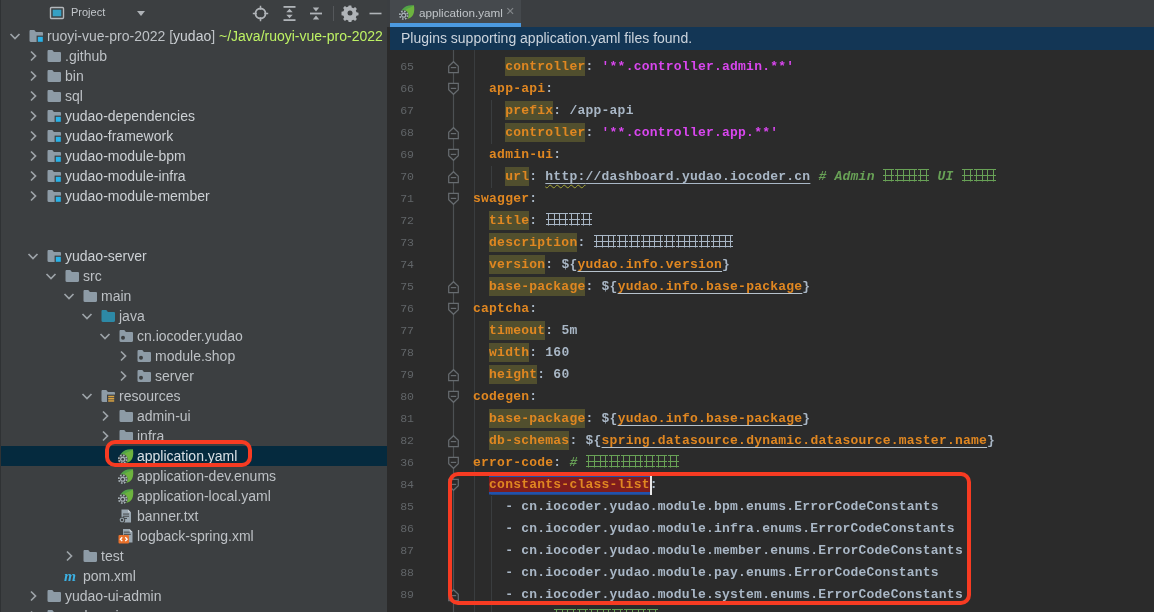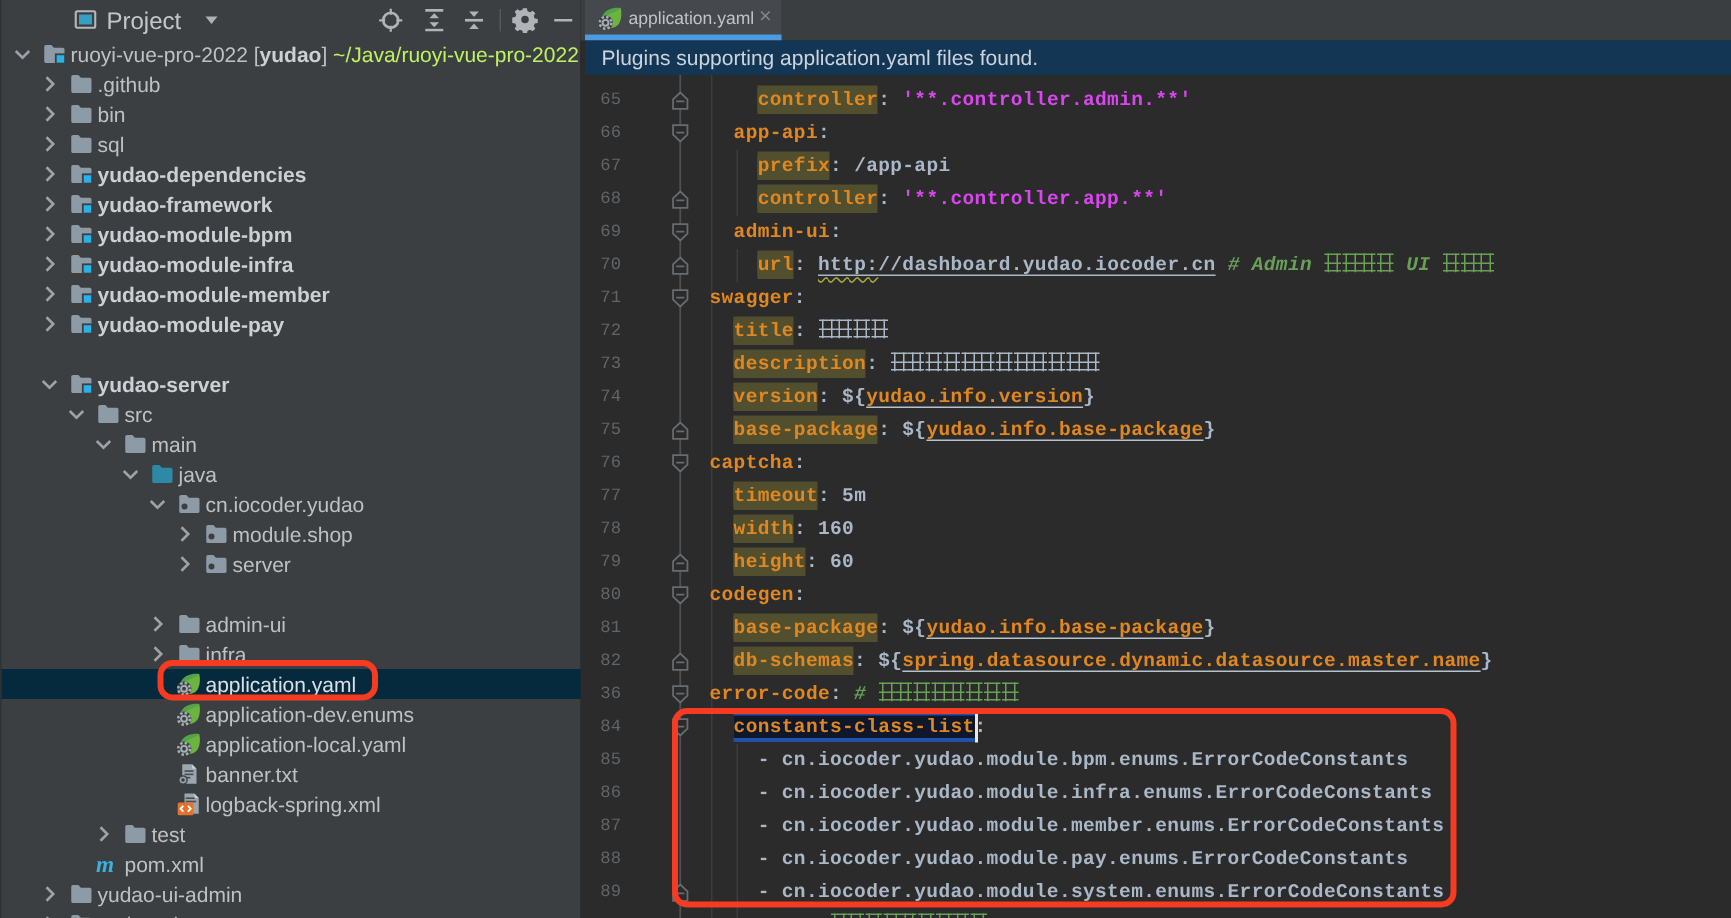--- a/index.html
+++ b/index.html
@@ -1,30 +1,30 @@
 <!DOCTYPE html>
 <html><head><meta charset="utf-8"><style>
 *{margin:0;padding:0;box-sizing:border-box}
 html,body{width:1154px;height:612px;overflow:hidden;background:#2b2b2b}
 #root{position:absolute;width:1154px;height:612px;font-family:"Liberation Sans",sans-serif;overflow:hidden}
 
 #tree{position:absolute;left:0;top:0;width:387px;height:612px;background:#3c3f41;border-left:1px solid #2f3234}
 #tbar{position:absolute;left:0;top:0;width:387px;height:27px}
 #tbar .ticon0{position:absolute;left:48px;top:5px}
-#tbar .tlab{position:absolute;left:70px;top:6px;font-size:16px;color:#c3c7cb}
+#tbar .tlab{position:absolute;left:70px;top:6px;font-size:11px;color:#c3c7cb}
 #tbar .tcar{position:absolute;left:136px;top:11px;width:0;height:0;border-left:4.5px solid transparent;border-right:4.5px solid transparent;border-top:5px solid #aeb2b6}
 .tbi{position:absolute;top:5px}
 #tdiv{position:absolute;left:332px;top:6px;width:1px;height:15px;background:#55585b}
 .trow{position:absolute;left:0;width:387px;height:20px}
 .trow.sel{background:#052a3e}
 .trow.sel .tname{color:#d9e0e6}
 .chev{position:absolute;top:2px}
 .ticon{position:absolute;top:2px}
 .tname{position:absolute;top:1.5px;font-size:14px;color:#bdc1c5;white-space:nowrap}
-.tname.b,.tname b{font-weight:bold;color:#ccd0d4}
+.tname.b,.tname b{font-weight:normal;color:#ccd0d4}
 .path{color:#bef264;font-weight:normal}
 
 #ed{position:absolute;left:387px;top:0;width:767px;height:612px;background:#2b2b2b}
 #tabs{position:absolute;left:0;top:0;width:767px;height:27px;background:#3b3e41}
 #tab1{position:absolute;left:3px;top:0;width:131px;height:23px;background:#45494d}
 #tab1 .sic{position:absolute;left:9px;top:4px}
 #tab1 .tt{position:absolute;left:29px;top:5.5px;font-size:11.7px;color:#c0c4c8}
 #tab1 .tx{position:absolute;left:116px;top:3px;font-size:14.5px;color:#84888c}
 #tabul{position:absolute;left:3px;top:23px;width:131px;height:4px;background:#4c9ae0}
 #banner{position:absolute;left:3px;top:27px;width:764px;height:23px;background:#133655;font-size:14px;color:#ccd4dd;line-height:23px;padding-left:11px}
@@ -33,21 +33,21 @@
 #iguide{position:absolute;left:86.5px;top:50px;width:1px;height:562px;background:#3a3d3f}
 .cl{position:absolute;left:86px;height:22px;font-family:"Liberation Mono",monospace;font-size:13px;line-height:22px;white-space:pre;font-weight:600;letter-spacing:0.23px}
 .k{color:#e08721}
 .hl{background:#514f2e;box-shadow:0 -2px 0 #514f2e,0 2px 0 #514f2e}
 .p{color:#a9b7c6}
 .s{color:#d946ef}
 .c{color:#68a156;font-style:italic}
 .r{color:#e08721;text-decoration:underline;text-decoration-color:#b6c2cc;text-underline-offset:2.5px;text-decoration-thickness:1px}
 .ul{text-decoration:underline;text-underline-offset:2.5px;text-decoration-thickness:1px}
 .sq{text-decoration:underline wavy #a7a738;text-underline-offset:4px;text-decoration-thickness:1px}
-.sel2{background:#0f172a;box-shadow:0 -2.5px 0 #2152ab,0 2.5px 0 #2152ab,2px 0 0 #2152ab,2px -2.5px 0 #2152ab,2px 2.5px 0 #2152ab}
+.sel2{background:#7f1d1d;box-shadow:0 -2.5px 0 #2152ab,0 2.5px 0 #2152ab,2px 0 0 #2152ab,2px -2.5px 0 #2152ab,2px 2.5px 0 #2152ab}
 #caret{position:absolute;left:263px;top:476px;width:2px;height:19px;background:#e8e8e8}
 .cj{display:inline-block;width:11.2px;height:12.5px;vertical-align:-1.5px;margin:0 0.26px;background-image:linear-gradient(currentColor,currentColor),linear-gradient(currentColor,currentColor),linear-gradient(currentColor,currentColor),linear-gradient(currentColor,currentColor),linear-gradient(currentColor,currentColor);background-size:11.2px 1.3px,11.2px 1.3px,11.2px 1.3px,1.3px 12.5px,1.3px 12.5px;background-position:0 0,0 5.6px,0 11.2px,2.2px 0,8px 0;background-repeat:no-repeat}
 .redrect{position:absolute;border:4px solid #f73b22;border-radius:9px}
 </style></head><body>
 <div id="root">
  <div id="tree">
   <div id="tbar">
    <span class="ticon0"><svg width="16" height="16" viewBox="0 0 16 16">
             <rect x="1.5" y="2.5" width="13" height="11" rx="1" fill="none" stroke="#b4b8bc" stroke-width="1.4"></rect>
             <rect x="3.7" y="4.7" width="8.6" height="6.6" fill="#36a0c3"></rect>
@@ -164,31 +164,20 @@
         <span class="chev" style="left:24px"><svg width="16" height="16" viewBox="0 0 16 16">
             <path d="M6 3.5 10.5 8 6 12.5" stroke="#9da3a8" stroke-width="1.7" fill="none"></path>
           </svg></span>
         <span class="ticon" style="left:45px"><svg width="16" height="16" viewBox="0 0 16 16">
             <path fill="#8d9ba6" d="M1.5 3.2c0-.7.5-1.2 1.2-1.2h3.6l1.6 1.9h5.9c.7 0 1.2.5 1.2 1.2v7.7c0 .7-.5 1.2-1.2 1.2H2.7c-.7 0-1.2-.5-1.2-1.2z"></path>
             <rect x="8.6" y="7.6" width="7" height="7" fill="#3c3f41"></rect>
             <rect x="9.8" y="8.8" width="5" height="5" fill="#29b2e8"></rect>
           </svg></span>
         <span class="tname b" style="left:64px">yudao-module-member</span>
       </div>
-<div class="trow" style="top:206px">
-        <span class="chev" style="left:24px"><svg width="16" height="16" viewBox="0 0 16 16">
-            <path d="M6 3.5 10.5 8 6 12.5" stroke="#9da3a8" stroke-width="1.7" fill="none"></path>
-          </svg></span>
-        <span class="ticon" style="left:45px"><svg width="16" height="16" viewBox="0 0 16 16">
-            <path fill="#8d9ba6" d="M1.5 3.2c0-.7.5-1.2 1.2-1.2h3.6l1.6 1.9h5.9c.7 0 1.2.5 1.2 1.2v7.7c0 .7-.5 1.2-1.2 1.2H2.7c-.7 0-1.2-.5-1.2-1.2z"></path>
-            <rect x="8.6" y="7.6" width="7" height="7" fill="#3c3f41"></rect>
-            <rect x="9.8" y="8.8" width="5" height="5" fill="#29b2e8"></rect>
-          </svg></span>
-        <span class="tname b" style="left:64px">yudao-module-pay</span>
-      </div>
 <div class="trow" style="top:246px">
         <span class="chev" style="left:24px"><svg width="16" height="16" viewBox="0 0 16 16">
             <path d="M3.5 6 8 10.5 12.5 6" stroke="#9da3a8" stroke-width="1.7" fill="none"></path>
           </svg></span>
         <span class="ticon" style="left:45px"><svg width="16" height="16" viewBox="0 0 16 16">
             <path fill="#8d9ba6" d="M1.5 3.2c0-.7.5-1.2 1.2-1.2h3.6l1.6 1.9h5.9c.7 0 1.2.5 1.2 1.2v7.7c0 .7-.5 1.2-1.2 1.2H2.7c-.7 0-1.2-.5-1.2-1.2z"></path>
             <rect x="8.6" y="7.6" width="7" height="7" fill="#3c3f41"></rect>
             <rect x="9.8" y="8.8" width="5" height="5" fill="#29b2e8"></rect>
           </svg></span>
         <span class="tname b" style="left:64px">yudao-server</span>
@@ -242,20 +231,33 @@
       </div>
 <div class="trow" style="top:366px">
         <span class="chev" style="left:114px"><svg width="16" height="16" viewBox="0 0 16 16">
             <path d="M6 3.5 10.5 8 6 12.5" stroke="#9da3a8" stroke-width="1.7" fill="none"></path>
           </svg></span>
         <span class="ticon" style="left:135px"><svg width="16" height="16" viewBox="0 0 16 16">
             <path fill="#8d9ba6" d="M1.5 3.2c0-.7.5-1.2 1.2-1.2h3.6l1.6 1.9h5.9c.7 0 1.2.5 1.2 1.2v7.7c0 .7-.5 1.2-1.2 1.2H2.7c-.7 0-1.2-.5-1.2-1.2z"></path>
             <circle cx="5" cy="9.7" r="2" fill="#3c3f41"></circle>
           </svg></span>
         <span class="tname" style="left:154px">server</span>
+      </div>
+<div class="trow" style="top:386px">
+        <span class="chev" style="left:78px"><svg width="16" height="16" viewBox="0 0 16 16">
+            <path d="M3.5 6 8 10.5 12.5 6" stroke="#9da3a8" stroke-width="1.7" fill="none"></path>
+          </svg></span>
+        <span class="ticon" style="left:99px"><svg width="16" height="16" viewBox="0 0 16 16">
+            <path fill="#8d9ba6" d="M1.5 3.2c0-.7.5-1.2 1.2-1.2h3.6l1.6 1.9h5.9c.7 0 1.2.5 1.2 1.2v7.7c0 .7-.5 1.2-1.2 1.2H2.7c-.7 0-1.2-.5-1.2-1.2z"></path>
+            <rect x="7" y="6.6" width="8.4" height="8.4" fill="#3c3f41"></rect>
+            <rect x="8.2" y="7.8" width="6" height="1.5" fill="#d9a343"></rect>
+            <rect x="8.2" y="10" width="6" height="1.5" fill="#d9a343"></rect>
+            <rect x="8.2" y="12.2" width="6" height="1.5" fill="#d9a343"></rect>
+          </svg></span>
+        <span class="tname" style="left:118px">resources</span>
       </div>
 <div class="trow" style="top:406px">
         <span class="chev" style="left:96px"><svg width="16" height="16" viewBox="0 0 16 16">
             <path d="M6 3.5 10.5 8 6 12.5" stroke="#9da3a8" stroke-width="1.7" fill="none"></path>
           </svg></span>
         <span class="ticon" style="left:117px"><svg width="16" height="16" viewBox="0 0 16 16">
             <path fill="#8d9ba6" d="M1.5 3.2c0-.7.5-1.2 1.2-1.2h3.6l1.6 1.9h5.9c.7 0 1.2.5 1.2 1.2v7.7c0 .7-.5 1.2-1.2 1.2H2.7c-.7 0-1.2-.5-1.2-1.2z"></path>
           </svg></span>
         <span class="tname" style="left:136px">admin-ui</span>
       </div>

